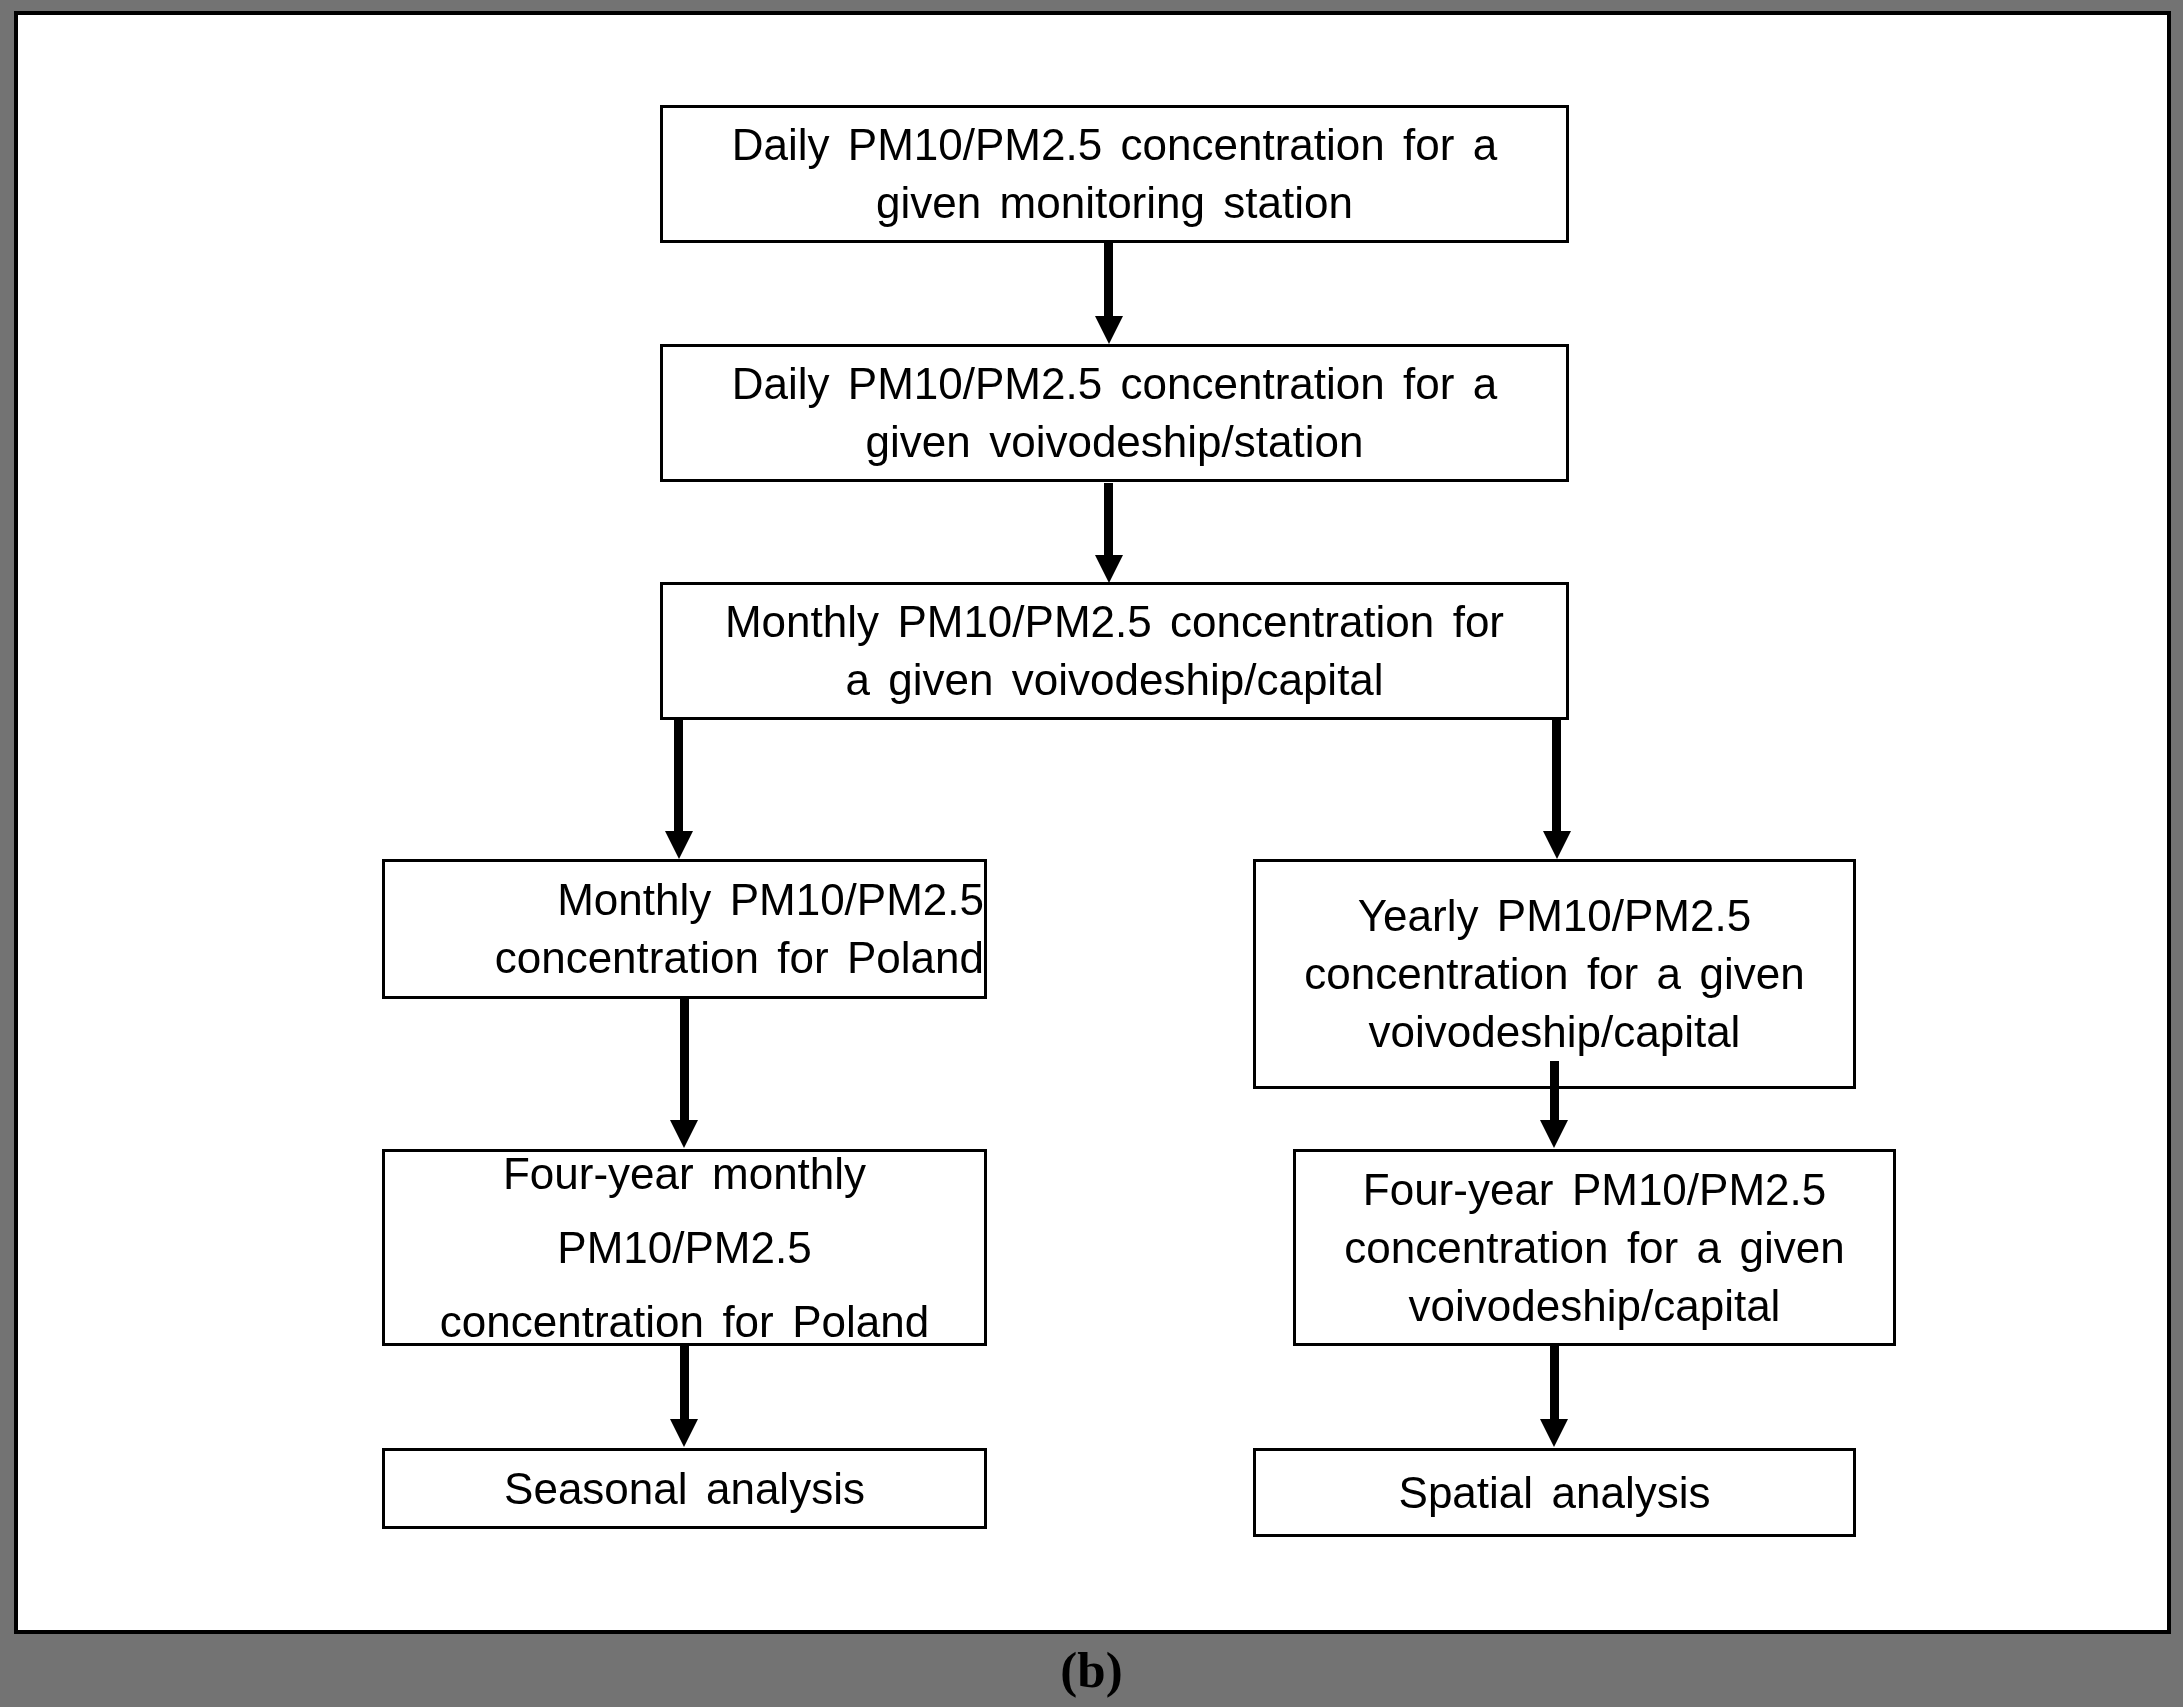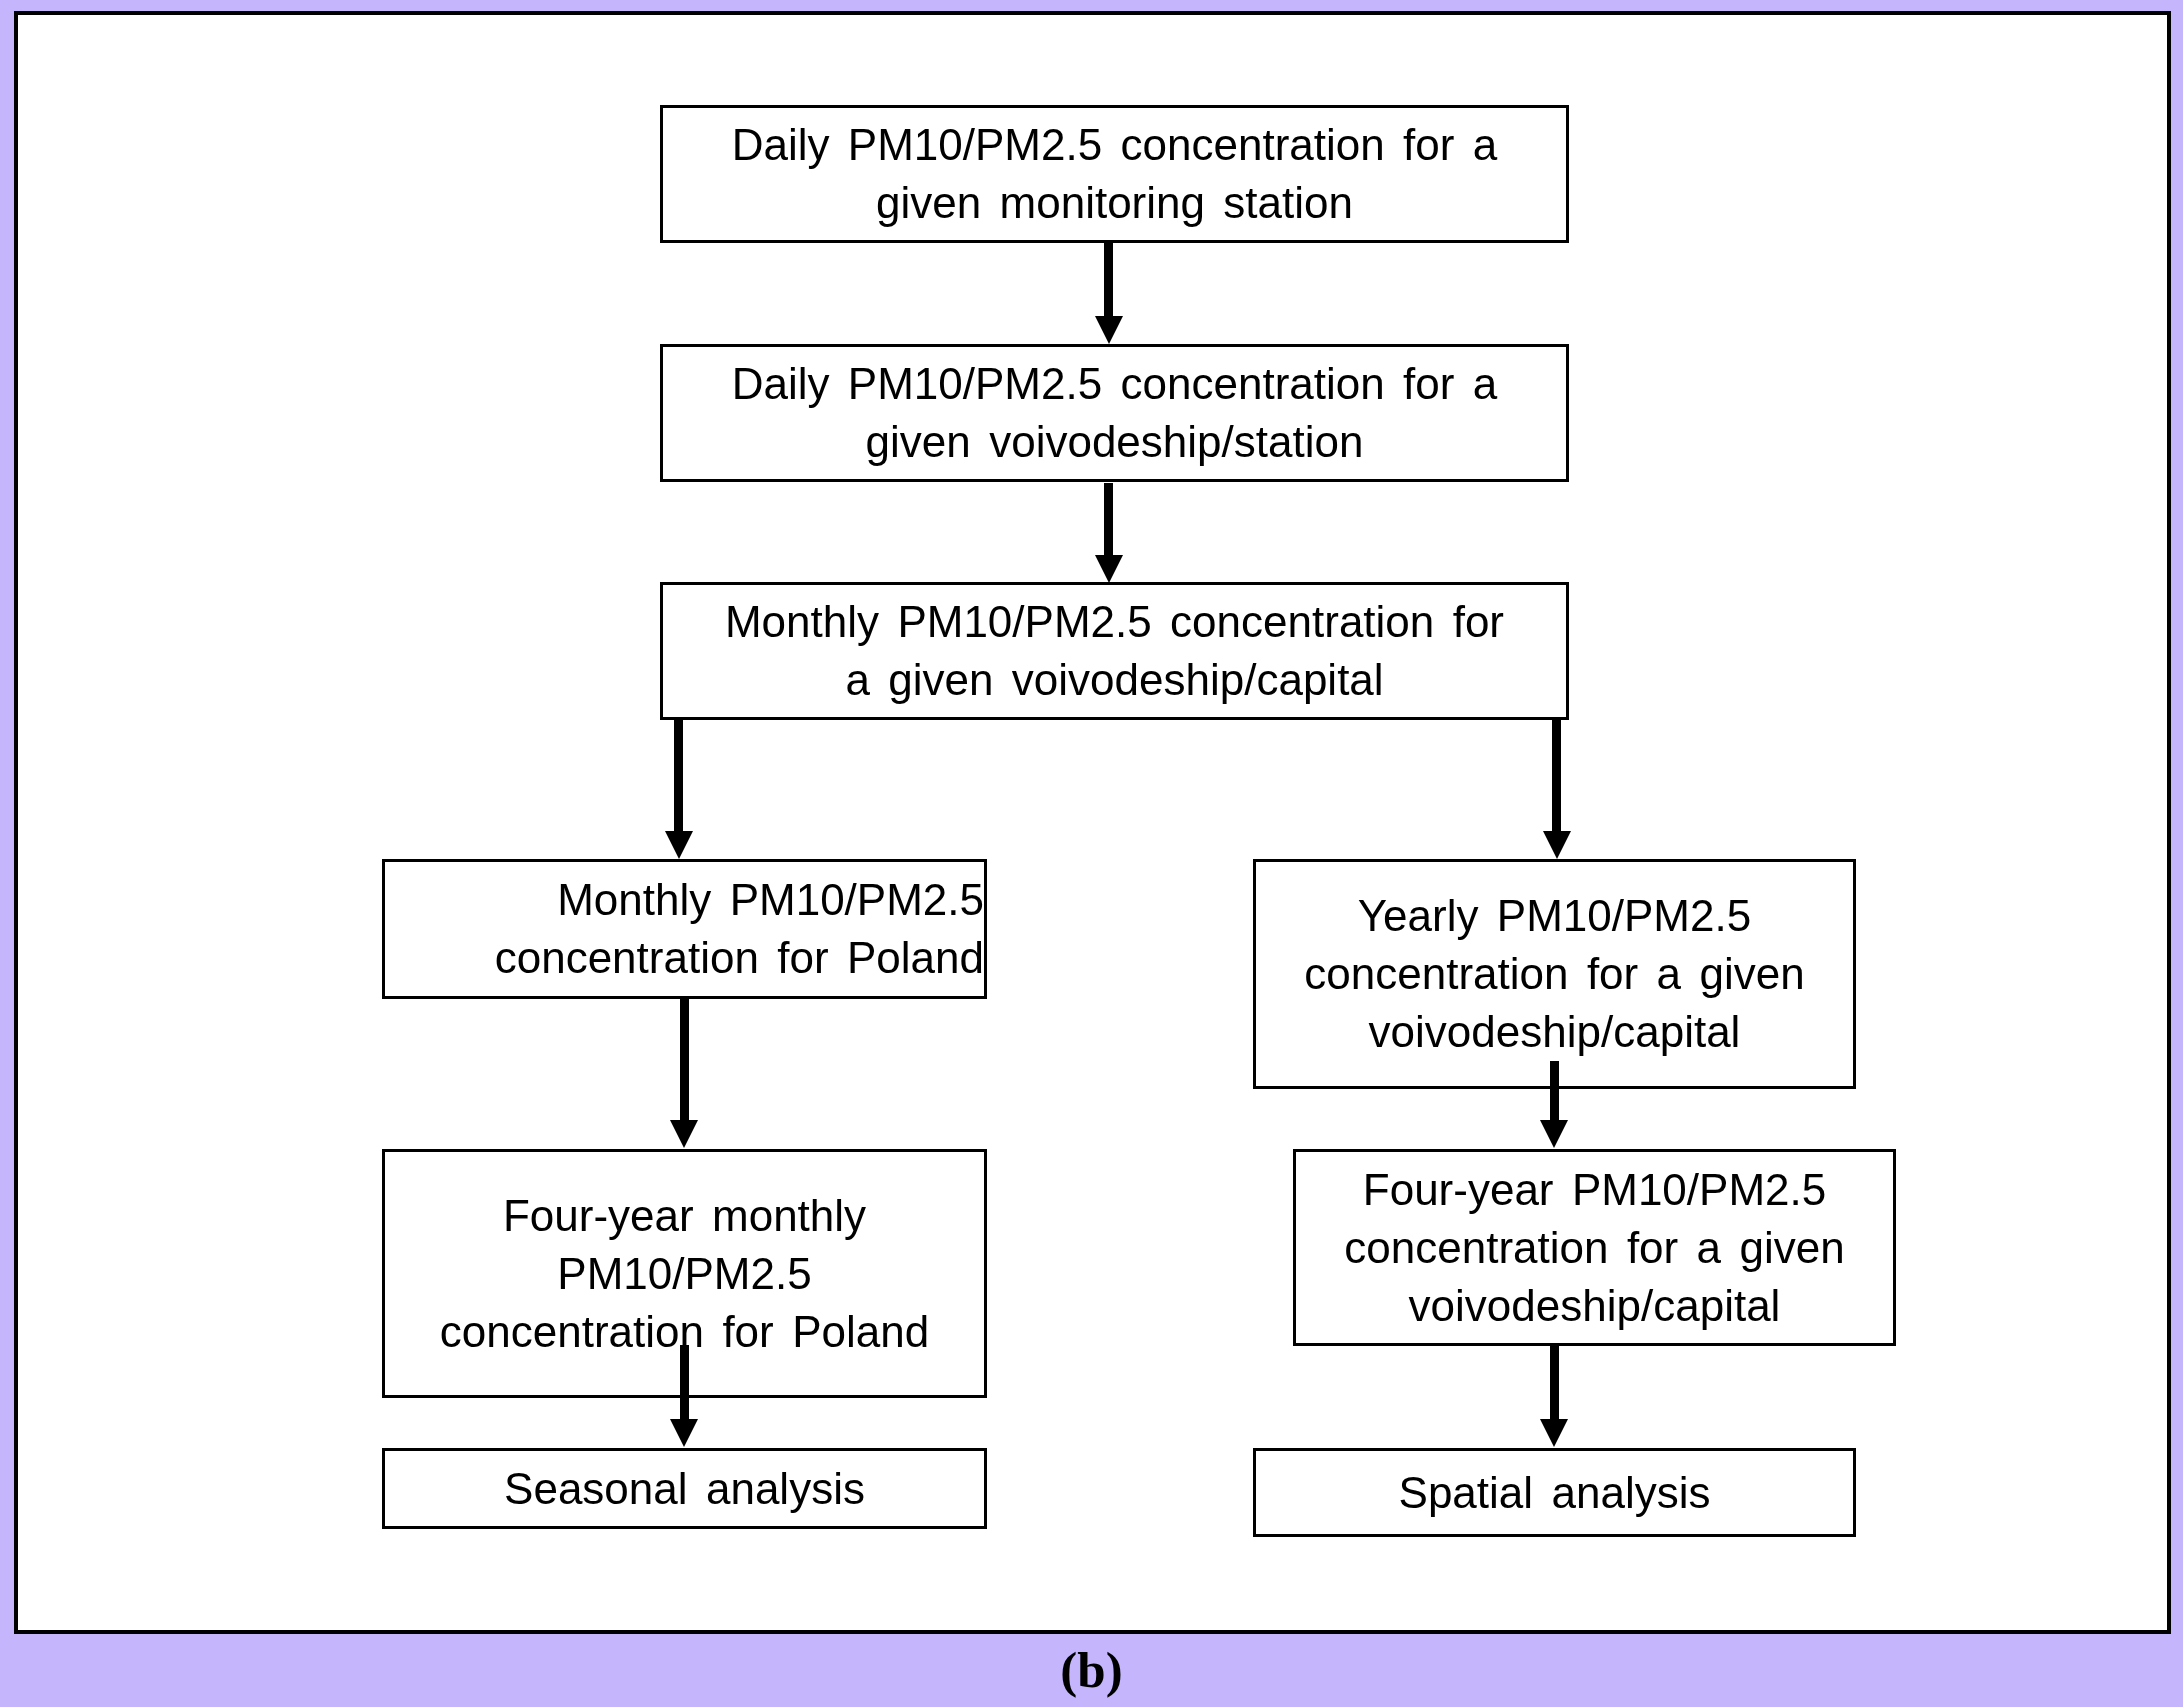--- a/index.html
+++ b/index.html
@@ -1,17 +1,17 @@
 <!DOCTYPE html>
 <html style="font-size:9.8px"><head>
 <meta charset="utf-8">
 <style>
   html, body { margin:0; padding:0; background:#ffffff; }
   .page {
-    position:relative; width:2183px; height:1708px; background:#c4b5fd;
+    position:relative; width:2183px; height:1708px; background:#737373;
     font-family:"Liberation Sans", sans-serif; color:#000000; overflow:hidden;text-decoration:underline;
   }
   .frame {
     position:absolute; left:13.5px; top:11px; width:2157px; height:1623px;
     border:4.9px solid #000000; box-sizing:border-box; background:#ffffff;
   }
   .node {
     position:absolute; box-sizing:border-box; border:3.7px solid #000000;
     background:#ffffff; display:flex; flex-direction:column;
     justify-content:center; align-items:center; text-align:center;
@@ -50,21 +50,21 @@
   <div class="node" style="left:660px; top:582px; width:909px; height:138px;">
     <div class="node-line">Monthly PM10/PM2.5 concentration for</div>
     <div class="node-line">a given voivodeship/capital</div>
   </div>
 
   <div class="node" style="left:382px; top:859px; width:605px; height:140px;align-items:flex-end;">
     <div class="node-line">Monthly PM10/PM2.5</div>
     <div class="node-line">concentration for Poland</div>
   </div>
 
-  <div class="node" style="left:382px; top:1149px; width:605px; height:249px;">
+  <div class="node" style="left:382px; top:1149px; width:605px; height:197px;gap:16px;">
     <div class="node-line">Four-year monthly</div>
     <div class="node-line">PM10/PM2.5</div>
     <div class="node-line">concentration for Poland</div>
   </div>
 
   <div class="node" style="left:382px; top:1448px; width:605px; height:81px;">
     <div class="node-line">Seasonal analysis</div>
   </div>
 
   <div class="node" style="left:1253px; top:859px; width:603px; height:230px;">

